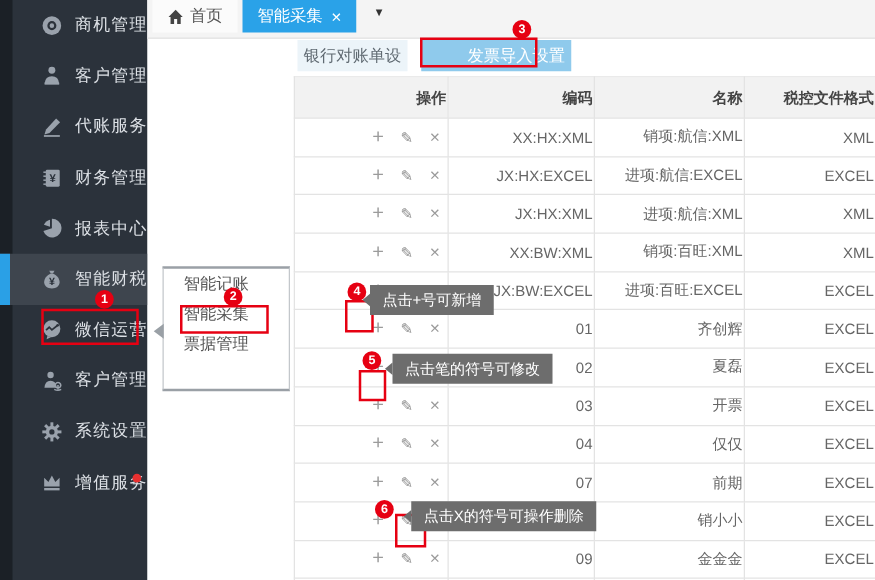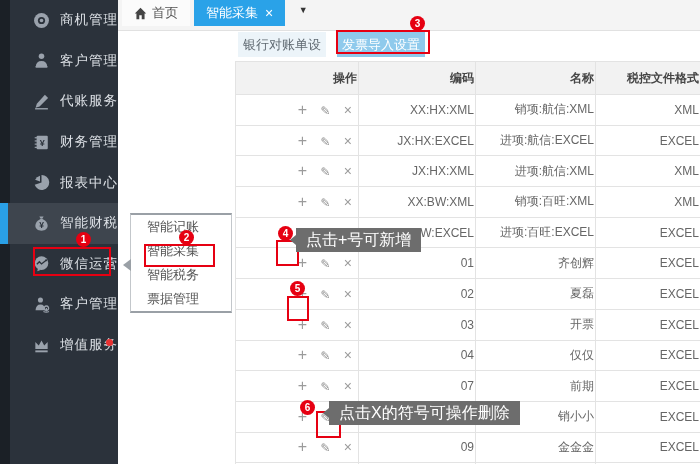--- a/index.html
+++ b/index.html
@@ -29,21 +29,21 @@
   .tab.home svg{width:13px;height:13px;}
   .tab.active-tab{background:#2aa2e8;color:#fff;display:flex;align-items:center;gap:7px;margin-left:4px;}
   .tab-close{font-size:14px;line-height:1;cursor:pointer;}
   .caret-btn{width:20px;height:20px;margin:0 0 3px 8px;display:flex;align-items:center;justify-content:center;
              font-size:9px;color:#333;cursor:pointer;}
 
   
   .subtabs{position:absolute;left:120px;top:32px;display:flex;gap:11px;}
   .subtab{width:88px;height:25px;line-height:25px;text-align:center;font-size:13px;cursor:pointer;}
   .subtab.inactive{background:#ecf4f9;color:#606a72;}
-  .subtab.active{background:#8fcaec;color:#fff;}
+  .subtab.active{background:#8fcaec;color:#fff;padding-left:32px;}
 
   
   table.grid{position:absolute;left:117px;top:61px;width:465px;border-collapse:collapse;table-layout:fixed;}
   table.grid th,table.grid td{border:1px solid #e3e3e3;text-align:right;overflow:hidden;white-space:nowrap;}
   table.grid th{height:30px;background:#f2f2f2;font-size:12px;font-weight:bold;color:#454545;}
   table.grid td{height:27.7px;font-size:12px;color:#666;background:#fff;}
   .op{display:inline-block;margin:0 5px;cursor:pointer;color:#9b9b9b;}
   .op.add{font-size:16px;font-weight:400;}
   .op.edit{font-size:12px;color:#8d8d8d;}
   .op.del{font-size:14px;}
@@ -53,21 +53,21 @@
          border:1px solid #c3c7cb;border-top:2px solid #9aa0a6;border-bottom:2px solid #9aa0a6;box-sizing:border-box;}
   .popup-arrow{position:absolute;left:-8px;top:44px;width:0;height:0;
                border-top:6px solid transparent;border-bottom:6px solid transparent;border-right:8px solid #9aa0a6;}
   .popup-item{height:24px;line-height:24px;padding-left:16px;font-size:13px;color:#555;cursor:pointer;}
 
   
   .redbox{position:absolute;border:2px solid #e60012;box-sizing:border-box;z-index:50;pointer-events:none;}
   .badge{position:absolute;width:15px;height:15px;border-radius:50%;background:#e60012;color:#fff;
          font-size:10px;font-weight:bold;line-height:15px;text-align:center;z-index:55;pointer-events:none;}
   .tooltip{position:absolute;height:24px;line-height:24px;padding:0 10px;background:#6d6d6d;color:#fff;
-           font-size:16px;white-space:nowrap;z-index:52;}
+           font-size:12px;white-space:nowrap;z-index:52;}
   .tooltip::before{content:'';position:absolute;left:-6px;top:7px;width:0;height:0;
            border-top:5px solid transparent;border-bottom:5px solid transparent;border-right:6px solid #6d6d6d;}
 
   .box1{left:33px;top:247px;width:78px;height:29px;}
   .badge1{left:76px;top:232px;}
   .box2{left:144px;top:244px;width:71px;height:23px;}
   .badge2{left:179px;top:230px;}
   .box3{left:336px;top:30px;width:94px;height:24px;}
   .badge3{left:410px;top:16px;}
   .box4{left:276px;top:240px;width:23px;height:26px;}
@@ -182,20 +182,42 @@
               <circle cx="7" cy="3.8" r="2.4" fill="#9aa2ac"></circle>
               <path d="M2.4 13.4 Q2.8 8 7 8 Q11.2 8 11.6 13.4 Z" fill="#9aa2ac"></path>
               <path d="M12.6 9.4 A2.1 2.1 0 1 1 12.59 9.4 M12.6 11.2 L12.6 14.6" stroke="#9aa2ac" stroke-width="1.2" fill="none"></path>
               <circle cx="11" cy="14" r="0.001" fill="#9aa2ac"></circle>
               <path d="M9.8 14.6 Q12.6 16 15 14.6" stroke="#9aa2ac" stroke-width="1.1" fill="none"></path>
             </svg>
           </span>
     <span class="s-label">客户管理</span>
   </div>
 
+  <div class="side-item">
+
+    <span class="s-icon">
+            <svg viewBox="0 0 16 16">
+              <g fill="#9aa2ac">
+                <rect x="6.9" y="0.8" width="2.2" height="3.4"></rect>
+                <rect x="6.9" y="11.8" width="2.2" height="3.4"></rect>
+                <rect x="0.8" y="6.9" width="3.4" height="2.2"></rect>
+                <rect x="11.8" y="6.9" width="3.4" height="2.2"></rect>
+                <g transform="rotate(45 8 8)">
+                  <rect x="6.9" y="0.8" width="2.2" height="3.4"></rect>
+                  <rect x="6.9" y="11.8" width="2.2" height="3.4"></rect>
+                  <rect x="0.8" y="6.9" width="3.4" height="2.2"></rect>
+                  <rect x="11.8" y="6.9" width="3.4" height="2.2"></rect>
+                </g>
+                <circle cx="8" cy="8" r="4.6"></circle>
+              </g>
+              <circle cx="8" cy="8" r="2" fill="#2b323b"></circle>
+            </svg>
+          </span>
+    <span class="s-label">系统设置</span>
+  </div>
 
   <div class="side-item">
 
     <span class="s-icon">
             <svg viewBox="0 0 16 16">
               <path d="M2.2 11.4 L2.2 4.8 L5.4 8 L8 3.2 L10.6 8 L13.8 4.8 L13.8 11.4 Z" fill="#9aa2ac"></path>
               <rect x="2.2" y="12.6" width="11.6" height="1.8" fill="#9aa2ac"></rect>
             </svg>
           </span>
     <span class="s-label">增值服务</span>
@@ -386,36 +408,36 @@
     <td>EXCEL</td>
   </tr>
 </tbody>
     </table>
   </div>
 
   <div class="popup">
     <div class="popup-arrow"></div>
     <div class="popup-item">智能记账</div>
     <div class="popup-item">智能采集</div>
-    <div class="popup-item">智能税务</div>
     <div class="popup-item">票据管理</div>
   </div>
 
   <div class="redbox box1"></div>
   <div class="badge badge1">1</div>
 
   <div class="redbox box2"></div>
   <div class="badge badge2">2</div>
 
   <div class="redbox box3"></div>
   <div class="badge badge3">3</div>
 
   <div class="redbox box4"></div>
   <div class="badge badge4">4</div>
   <div class="tooltip tip4">点击+号可新增</div>
 
   <div class="redbox box5"></div>
   <div class="badge badge5">5</div>
+  <div class="tooltip tip5">点击笔的符号可修改</div>
 
   <div class="redbox box6"></div>
   <div class="badge badge6">6</div>
   <div class="tooltip tip6">点击X的符号可操作删除</div>
 </div>
 
 </body></html>

